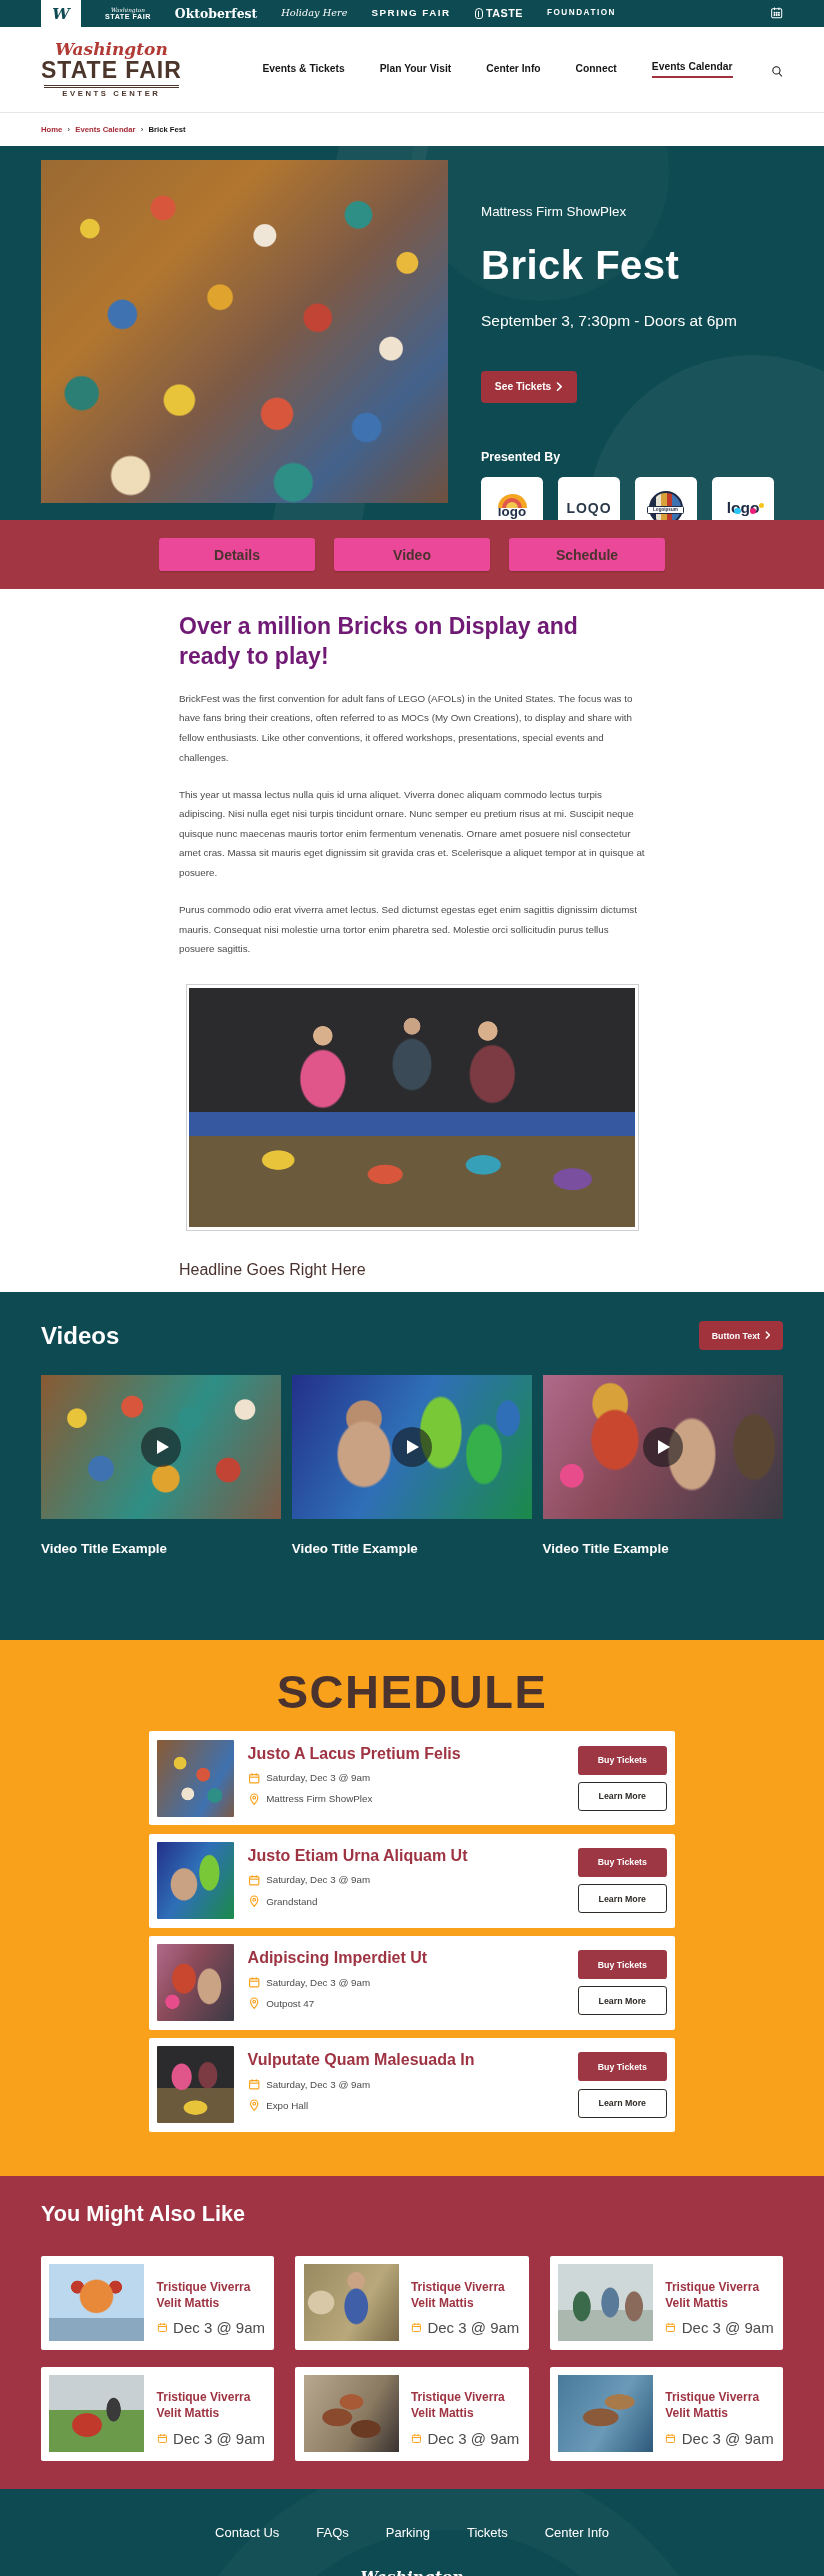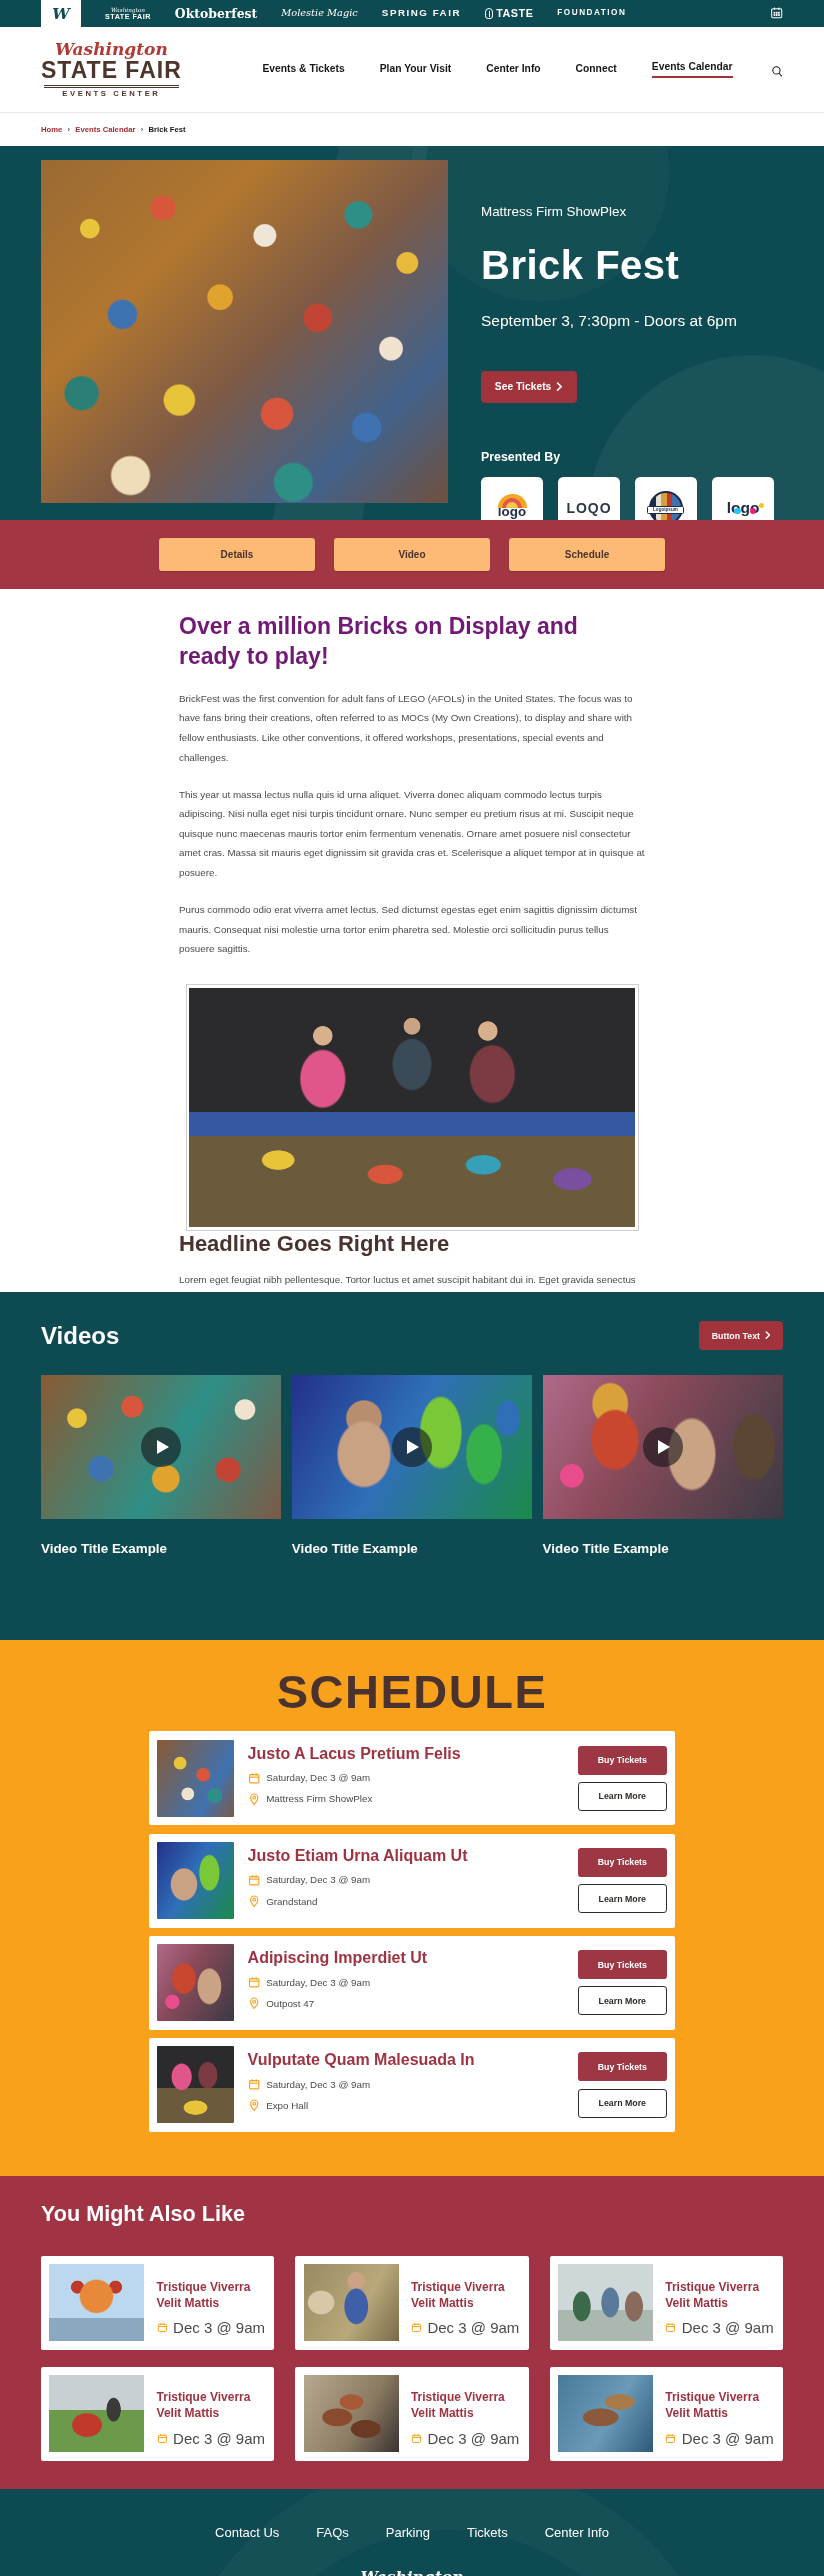--- a/index.html
+++ b/index.html
@@ -82,42 +82,42 @@
     background:linear-gradient(90deg,#1f2a44 0 18%,#e8e2d2 18% 32%,#d9a13a 32% 52%,#c0392b 52% 70%,#3f72b0 70% 100%); position:relative; }
   .sp-badge-banner { position:absolute; left:-4.1px; top:12.4px; width:37px; height:8.2px; background:#fff; border:1px solid #1f2a44; border-radius:1.5px; font-size:4.6px; font-weight:800; color:#1f2a44; display:flex; align-items:center; justify-content:center; }
   .sp-dots { position:relative; font-weight:900; color:#1f2a44; font-size:15.5px; }
   .sp-dots i { position:absolute; width:6.7px; height:6.7px; border-radius:50%; bottom:3.1px; }
   .sp-dots .d1 { background:#29C5F6; left:7.2px; }
   .sp-dots .d2 { background:#EC1E79; left:23px; }
   .sp-dots .d3 { background:#F5C51C; left:32px; bottom:9.3px; width:5.2px; height:5.2px; }
 
   
   .tab-band { height:69px; background:#A23743; display:flex; align-items:center; justify-content:center; gap:19px; }
-  .tab-btn { width:156px; height:33px; background:#fdba74; border:none; border-radius:3.1px; font-weight:800; font-size:10px; color:#4A332E; cursor:pointer; font-family:"Liberation Sans",sans-serif; box-shadow:0 1px 1.5px rgba(0,0,0,0.18); }
+  .tab-btn { width:156px; height:33px; background:#ec4899; border:none; border-radius:3.1px; font-weight:800; font-size:14px; color:#4A332E; cursor:pointer; font-family:"Liberation Sans",sans-serif; box-shadow:0 1px 1.5px rgba(0,0,0,0.18); }
 
   
   .details { height:703px; background:#fff; padding:21.6px 0 0; }
   .details-inner { width:466px; margin:0 auto; }
   .details h2 { color:#701a75; font-size:23px; font-weight:900; line-height:1.32; max-width:443px; }
   .details p { color:#4b4b4b; font-size:9.8px; line-height:2.0; margin-top:17.5px; }
   .article-img { width:453px; height:247px; margin:25px auto 0; border:0.5px solid #cfcfcf; padding:2.6px; }
   .article-img-inner { width:100%; height:100%;
     background:
       radial-gradient(36px 46px at 30% 38%, #e0558a 0 60%, transparent 65%),
       radial-gradient(31px 41px at 50% 32%, #3a4a56 0 60%, transparent 65%),
       radial-gradient(36px 46px at 68% 36%, #7c3b42 0 60%, transparent 65%),
       radial-gradient(15.5px 15.5px at 30% 20%, #d8b08c 0 60%, transparent 65%),
       radial-gradient(13.4px 13.4px at 50% 16%, #caa284 0 60%, transparent 65%),
       radial-gradient(15.5px 15.5px at 67% 18%, #d8b08c 0 60%, transparent 65%),
       radial-gradient(26px 15.5px at 20% 72%, #e8c43a 0 60%, transparent 65%),
       radial-gradient(28px 15.5px at 44% 78%, #d8563c 0 60%, transparent 65%),
       radial-gradient(28px 15.5px at 66% 74%, #36a0b8 0 60%, transparent 65%),
       radial-gradient(31px 17.5px at 86% 80%, #7a4fa0 0 60%, transparent 65%),
       linear-gradient(#2b2b2e 0 52%, #3558a0 52% 62%, #6b5a3c 62% 100%); }
-  .details h3 { color:#4A332E; font-size:22px; font-weight:700; }
+  .details h3 { color:#4A332E; font-size:16px; font-weight:400; margin-top:30px; }
   .details .sub-p { margin-top:13.4px; }
 
   
   .videos { height:348px; background:#0E4A51; padding:29px 41px 0; position:relative; overflow:hidden; }
   .videos-head { display:flex; align-items:center; justify-content:space-between; }
   .videos-title { color:#fff; font-size:24px; font-weight:900; }
   .videos-btn { width:84px; height:29px; background:#A0333C; border:none; border-radius:4.1px; color:#fff; font-weight:800; font-size:8.8px; display:flex; align-items:center; justify-content:center; gap:4.6px; cursor:pointer; font-family:"Liberation Sans",sans-serif; }
   .video-grid { display:flex; gap:10.8px; margin-top:25px; }
   .video-card { width:240px; cursor:pointer; }
   .video-thumb { height:144px; position:relative; }
@@ -199,21 +199,21 @@
 
 <header class="utility-bar">
   <div class="w-box">
     <span class="w-glyph">W</span>
   </div>
   <div class="ub-brand ub-wsf">
     <div class="l1">Washington</div>
     <div class="l2">STATE FAIR</div>
   </div>
   <div class="ub-brand ub-okto">Oktoberfest</div>
-  <div class="ub-brand ub-holiday">Molestie Magic</div>
+  <div class="ub-brand ub-holiday">Holiday Here</div>
   <div class="ub-brand ub-spring">SPRING FAIR</div>
   <div class="ub-brand ub-taste">
     <span class="taste-badge"></span>
     <span>TASTE</span>
   </div>
   <div class="ub-brand ub-foundation">FOUNDATION</div>
   <div class="ub-cal">
     <svg width="13.4" height="13.4" viewBox="0 0 24 24" fill="none" stroke="#fff" stroke-width="1.8">
       <rect x="3" y="5" width="18" height="16" rx="2"></rect>
         <line x1="8" y1="2.5" x2="8" y2="7"></line>

